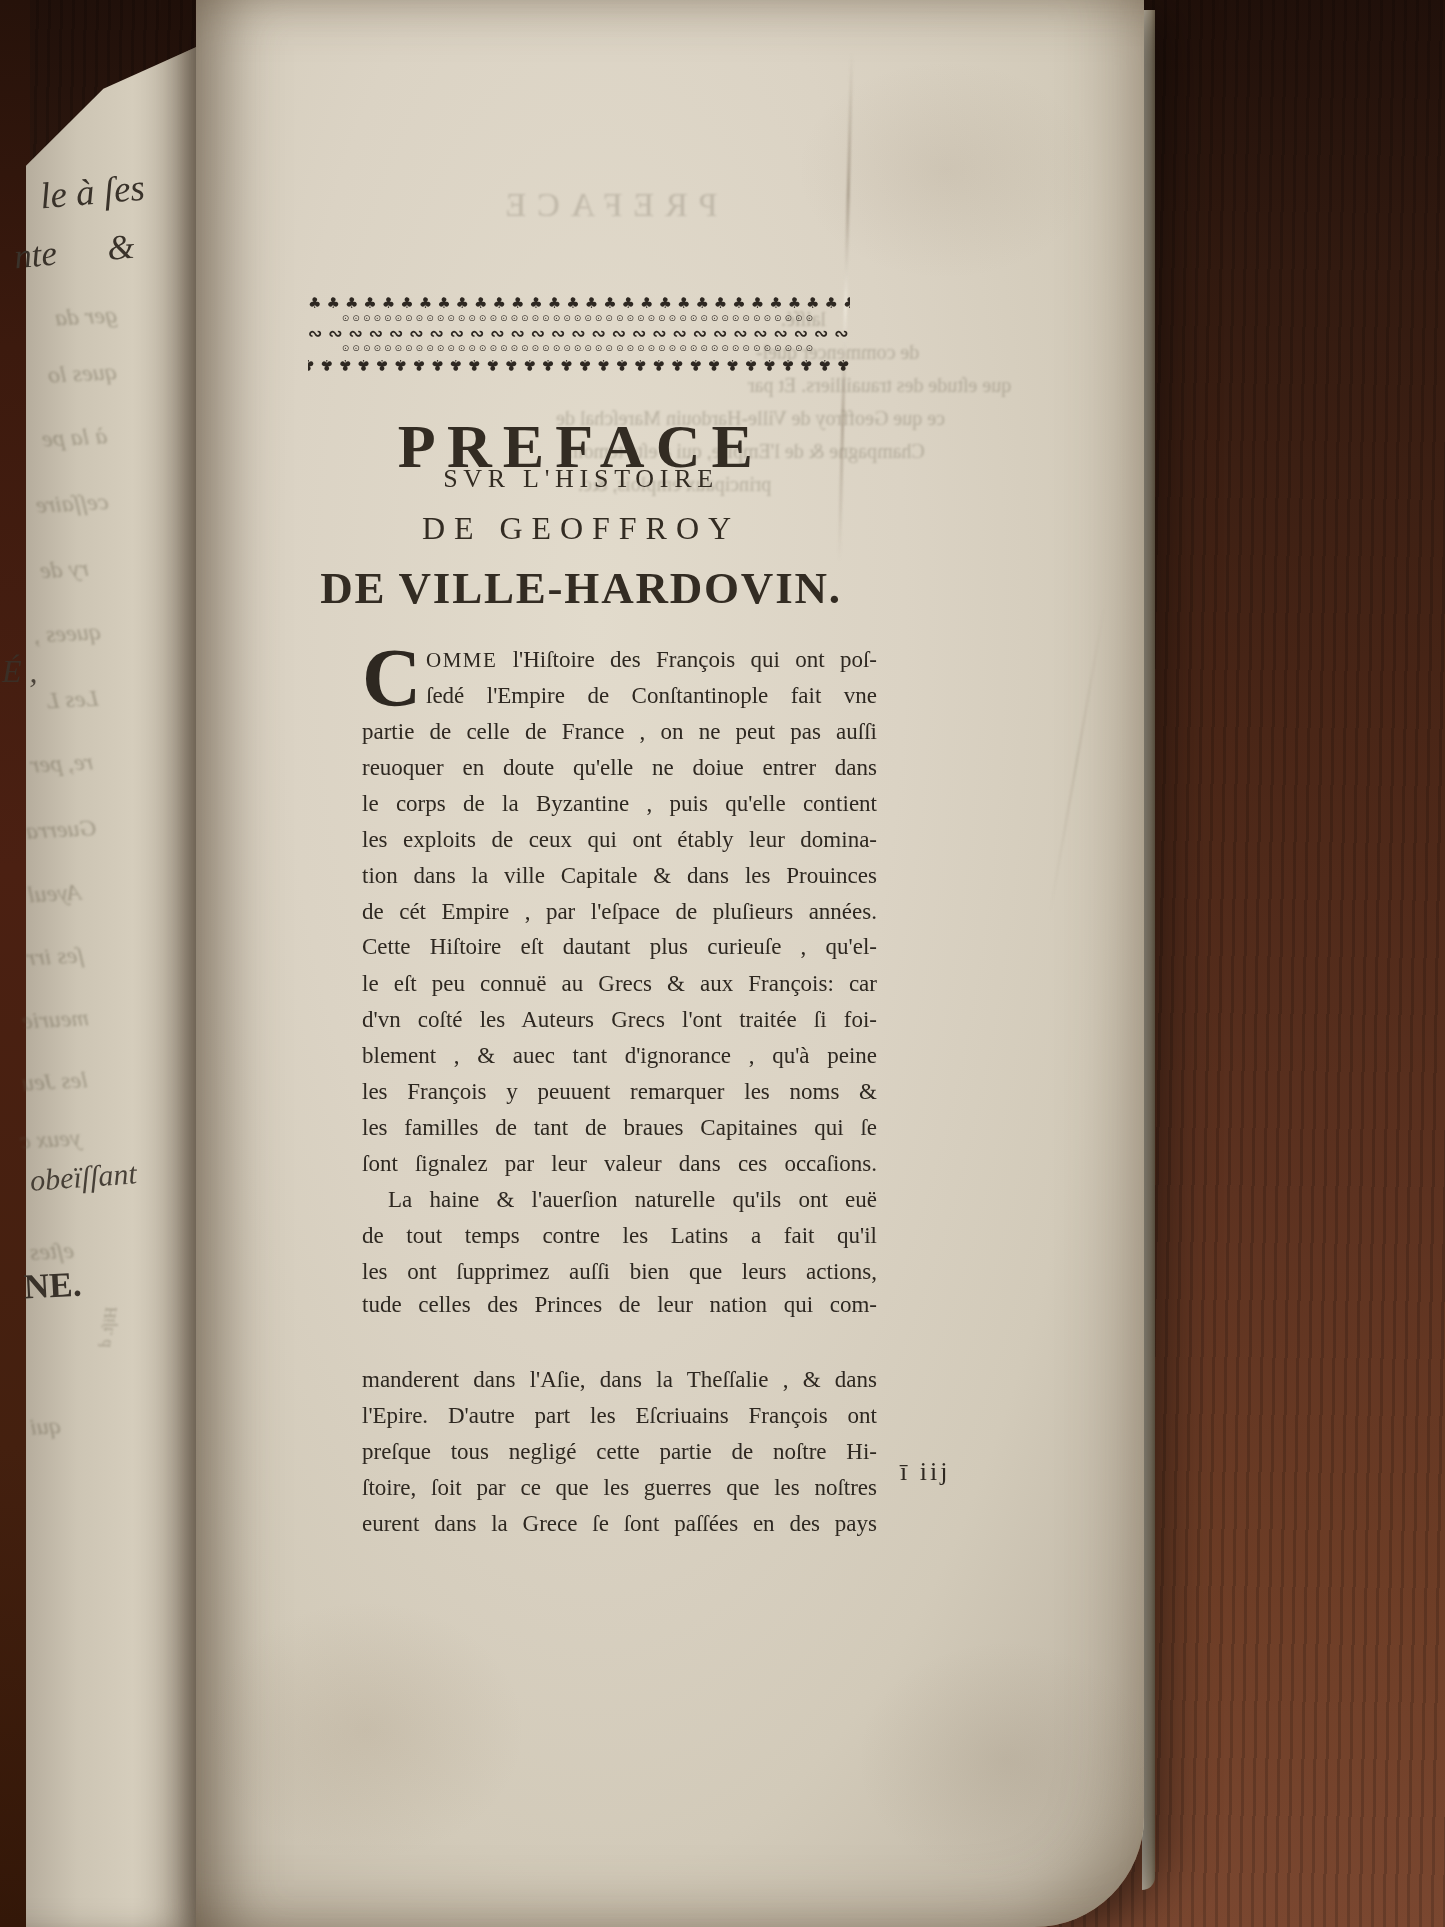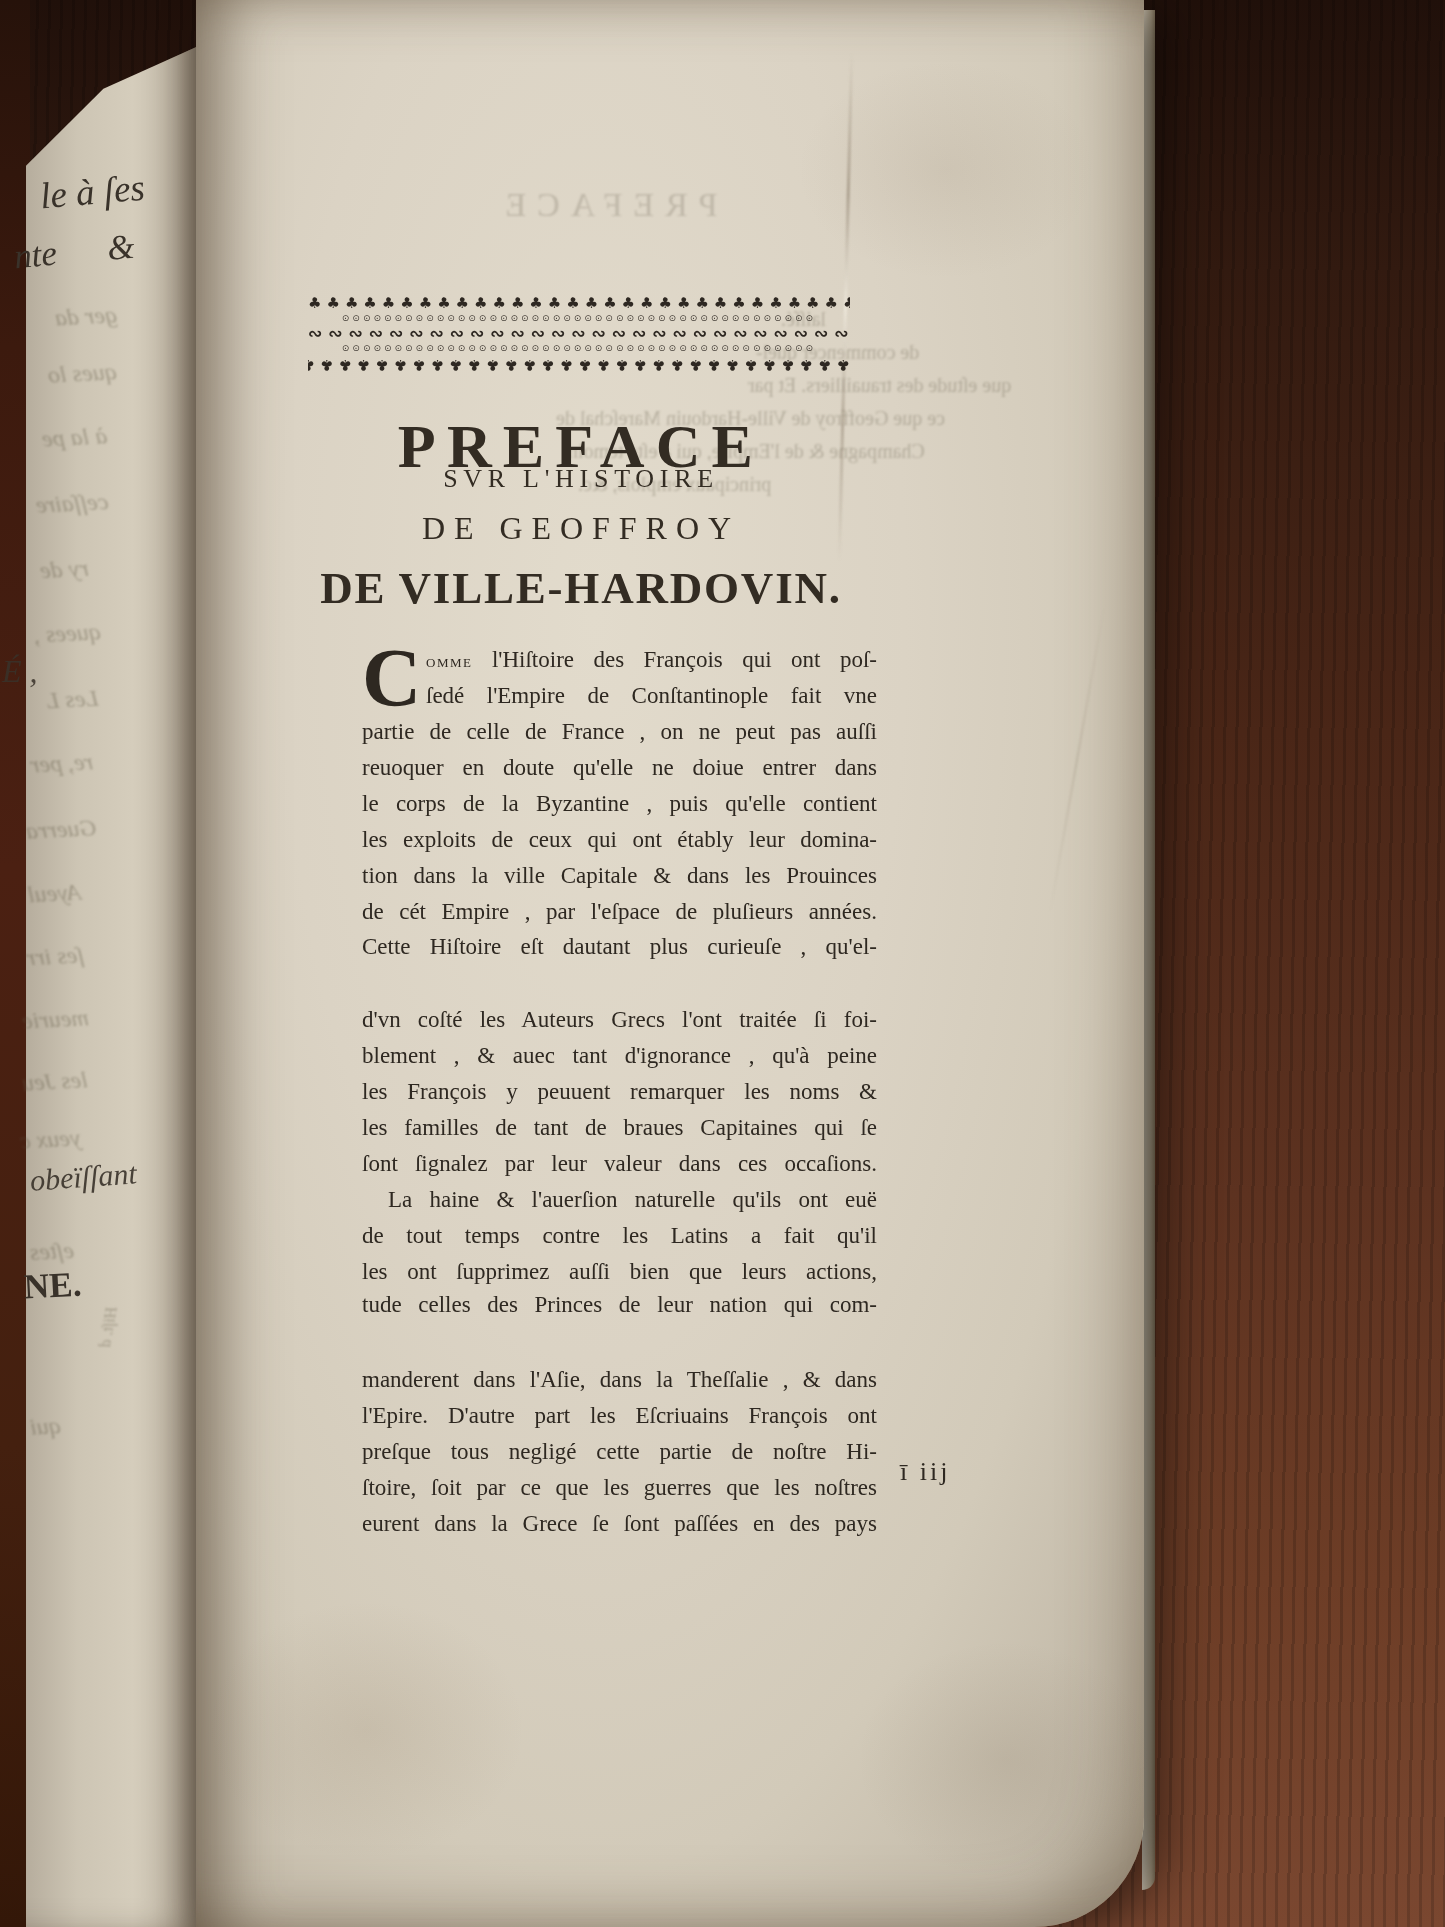--- a/index.html
+++ b/index.html
@@ -63,21 +63,21 @@
   .t-sub2{top:510px;font-size:32px;letter-spacing:.28em;}
   .t-sub3{top:562px;font-size:45px;letter-spacing:.04em;font-weight:600;}
 
   
   .bl{position:absolute;left:166px;width:515px;z-index:6;color:#2e2821;font-size:23px;
       line-height:30px;text-align:justify;text-align-last:justify;}
   .bl.indent{padding-left:64px;width:451px;}
   .bl.pindent{text-indent:26px;}
   .dropcap{position:absolute;left:166px;top:647px;z-index:6;font-size:82px;line-height:62px;
       font-weight:600;color:#2e2821;}
-  .sc{font-size:13px;letter-spacing:1.5px;}
+  .sc{font-size:21px;letter-spacing:1.5px;}
   .signature{position:absolute;left:704px;top:1457px;z-index:6;font-size:26px;color:#2e2821;
       letter-spacing:3px;}
 </style>
 </head>
 <body>
 
 <div class="scene">
 
   <div class="red-edge"></div>
 
@@ -138,20 +138,21 @@
       <span>l'Hiſtoire des François qui ont poſ-</span>
     </div>
     <div class="bl indent" style="top:681px;">ſedé l'Empire de Conſtantinople fait vne</div>
     <div class="bl" style="top:717px;">partie de celle de France , on ne peut pas auſſi</div>
     <div class="bl" style="top:753px;">reuoquer en doute qu'elle ne doiue entrer dans</div>
     <div class="bl" style="top:789px;">le corps de la Byzantine , puis qu'elle contient</div>
     <div class="bl" style="top:825px;">les exploits de ceux qui ont étably leur domina-</div>
     <div class="bl" style="top:861px;">tion dans la ville Capitale &amp; dans les Prouinces</div>
     <div class="bl" style="top:897px;">de cét Empire , par l'eſpace de pluſieurs années.</div>
     <div class="bl" style="top:891px;margin-top:41px;">Cette Hiſtoire eſt dautant plus curieuſe , qu'el-</div>
+    <div class="bl" style="top:969px;">le eſt peu connuë au Grecs &amp; aux François: car</div>
     <div class="bl" style="top:1005px;">d'vn coſté les Auteurs Grecs l'ont traitée ſi foi-</div>
     <div class="bl" style="top:1041px;">blement , &amp; auec tant d'ignorance , qu'à peine</div>
     <div class="bl" style="top:1077px;">les François y peuuent remarquer les noms &amp;</div>
     <div class="bl" style="top:1113px;">les familles de tant de braues Capitaines qui ſe</div>
     <div class="bl" style="top:1149px;">ſont ſignalez par leur valeur dans ces occaſions.</div>
 
     <div class="bl pindent" style="top:1185px;">La haine &amp; l'auerſion naturelle qu'ils ont euë</div>
     <div class="bl" style="top:1221px;">de tout temps contre les Latins a fait qu'il</div>
     <div class="bl" style="top:1257px;">les ont ſupprimez auſſi bien que leurs actions,</div>
     <div class="bl" style="top:1290px;">tude celles des Princes de leur nation qui com-</div>

